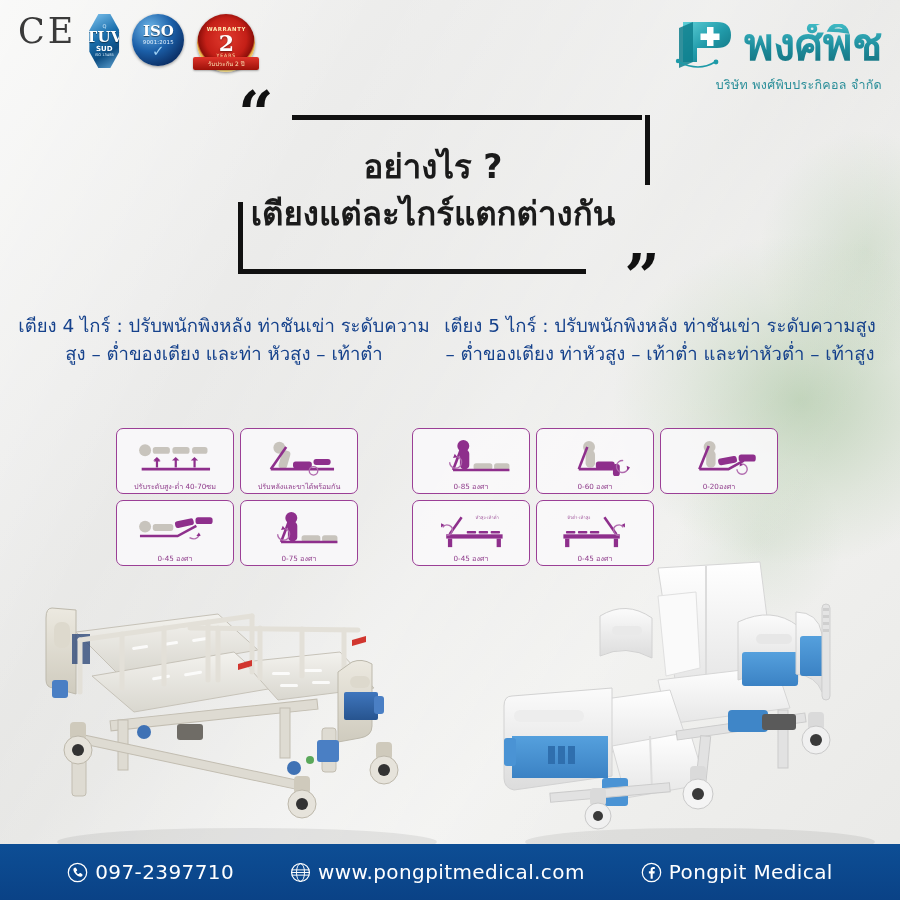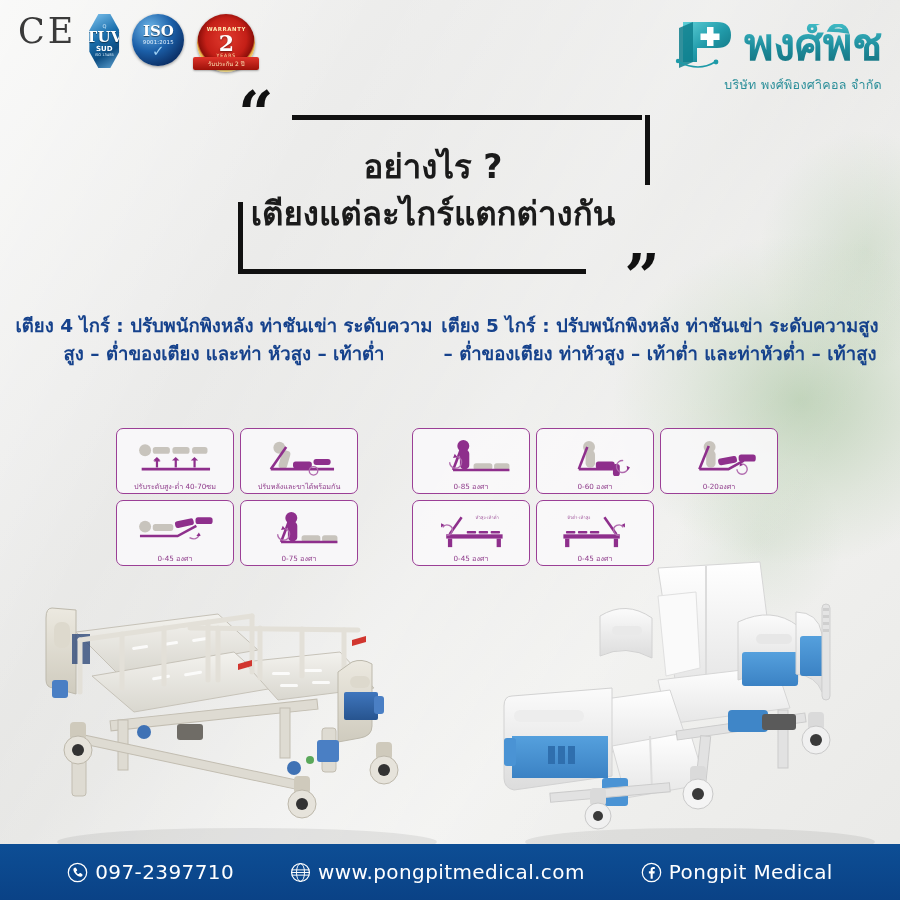--- a/index.html
+++ b/index.html
@@ -69,21 +69,21 @@
   .qm-open{left:8px;top:0;}
   .qm-close{right:-10px;bottom:-6px;}
   .rule-top{position:absolute;left:62px;top:23px;height:5px;width:350px;background:#111;}
   .rule-top-v{position:absolute;right:0;top:23px;width:5px;height:70px;background:#111;}
   .rule-bot{position:absolute;left:8px;bottom:18px;height:5px;width:348px;background:#111;}
   .rule-bot-v{position:absolute;left:8px;bottom:18px;width:5px;height:72px;background:#111;}
   .headline{position:absolute;left:0;right:14px;top:52px;text-align:center;
             font-size:33px;font-weight:bold;color:#1b1b1b;line-height:1.42;}
 
   
-  .desc{position:absolute;top:312px;font-size:18.5px;font-weight:bold;color:#16428c;line-height:1.52;text-align:center;z-index:5;}
+  .desc{position:absolute;top:312px;font-size:18.5px;font-weight:normal;color:#16428c;line-height:1.52;text-align:center;z-index:5;}
   .desc-left{left:14px;width:420px;}
   .desc-right{left:440px;width:440px;}
 
   
   .cards{position:absolute;z-index:5;}
   .cards-left{left:116px;top:428px;width:250px;}
   .cards-right{left:412px;top:428px;width:370px;}
   .grid{display:flex;flex-wrap:wrap;gap:6px;}
   .card{background:rgba(249,248,250,.88);border:1.6px solid #9b3f96;border-radius:7px;
         box-sizing:border-box;display:flex;flex-direction:column;justify-content:space-between;
@@ -157,21 +157,21 @@
           <path d="M6 12 L20 6 L20 46 L6 52 Z" fill="#0f7f8d" opacity=".85"></path>
           <rect x="34" y="11" width="6.5" height="19" fill="#fff"></rect>
           <rect x="27.5" y="17.5" width="19" height="6.5" fill="#fff"></rect>
           <path d="M6 46 Q26 56 42 46" stroke="#1d9aa8" stroke-width="1.6" fill="none"></path>
           <circle cx="5" cy="45" r="2.2" fill="#1d9aa8"></circle>
           <circle cx="43" cy="46" r="2.4" fill="#1d9aa8"></circle>
         </svg>
       </div>
       <div class="logo-name">พงศ์พิช</div>
     </div>
-    <div class="logo-sub">บริษัท พงศ์พิองศาิคอล จำกัด</div>
+    <div class="logo-sub">บริษัท พงศ์พิบประกิคอล จำกัด</div>
   </div>
 
   <div class="quote-block">
     <div class="qm qm-open">“</div>
     <div class="rule-top"></div>
     <div class="rule-top-v"></div>
     <div class="headline">
       <div>อย่างไร ?</div>
       <div>เตียงแต่ละไกร์แตกต่างกัน</div>
     </div>

